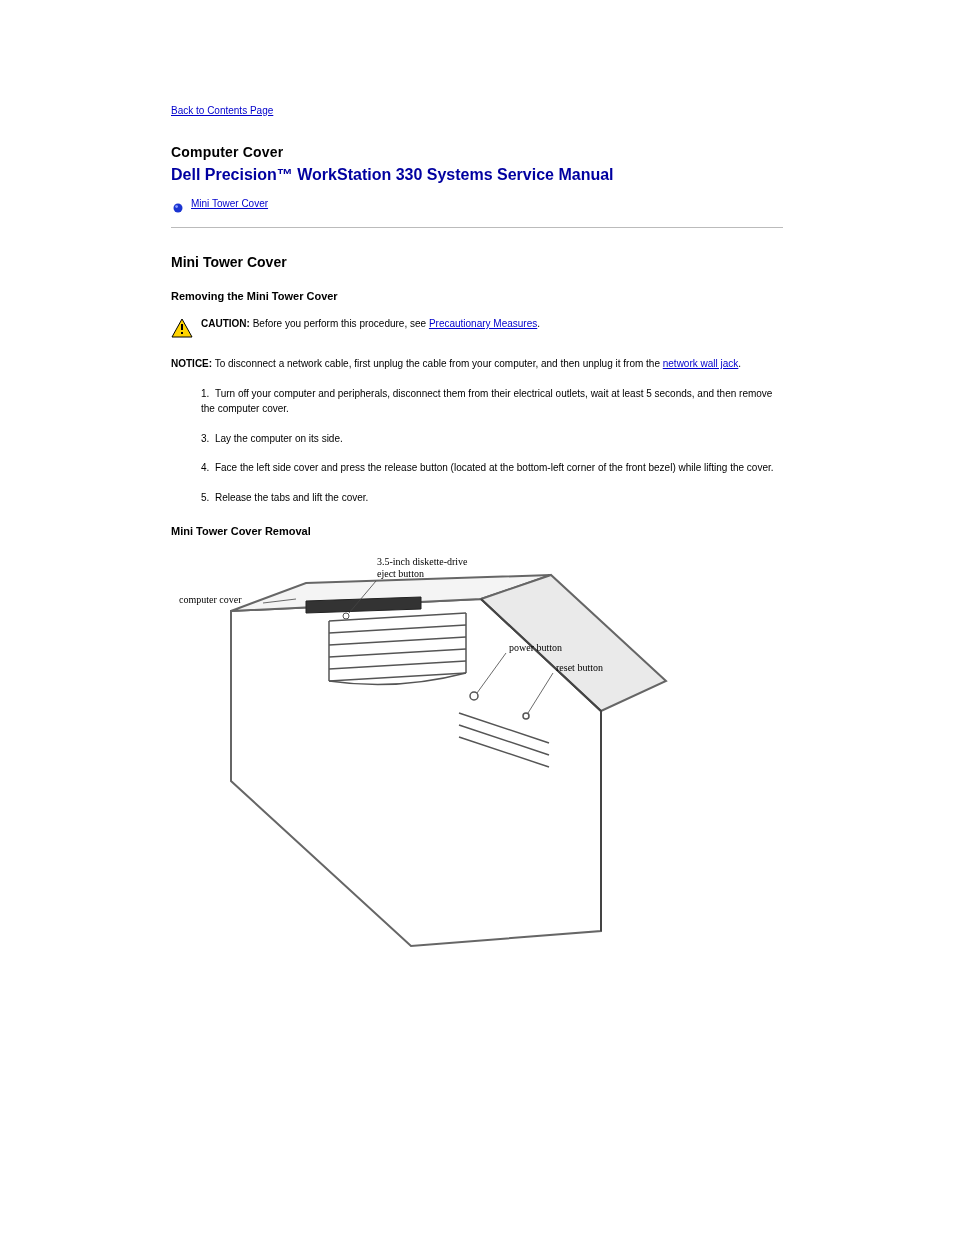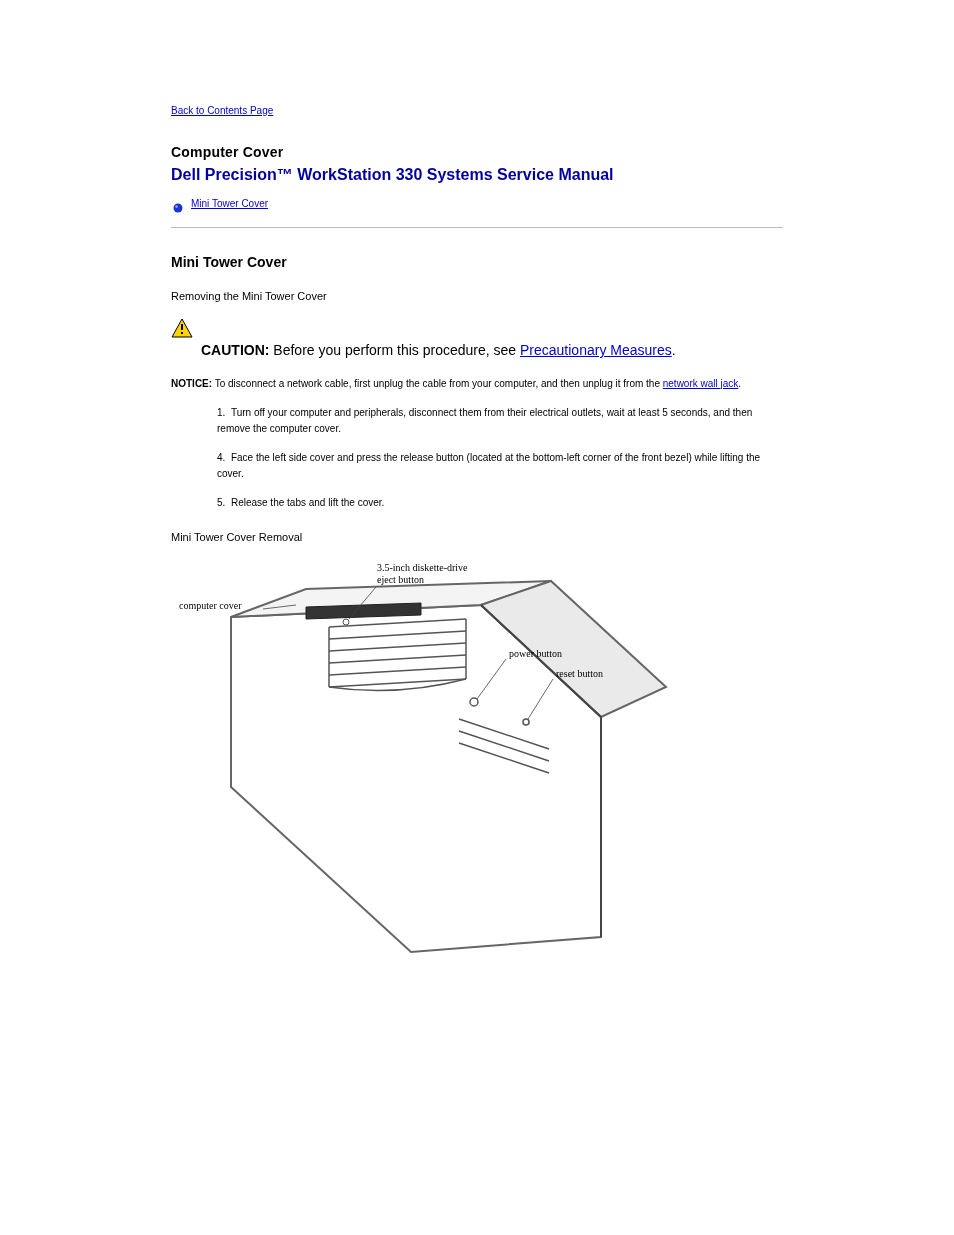--- a/index.html
+++ b/index.html
@@ -64,45 +64,44 @@
     font-size: 14px;
     font-weight: bold;
     margin: 0 0 16px 0;
   }
   .para {
     font-size: 10px;
     line-height: 1.55;
     margin: 0 0 14px 0;
   }
   .para.indent {
-    margin-left: 46px;
+    margin-left: 30px;
   }
   .link-inline {
     color: #0000cc;
     text-decoration: underline;
   }
   .caution-row {
     display: flex;
     align-items: flex-start;
     margin: 8px 0 14px 0;
   }
   .caution-icon {
     flex: 0 0 26px;
     margin-right: 4px;
     margin-top: 2px;
   }
   .caution-text {
-    font-size: 14px;
+    font-size: 10px;
     line-height: 1.55;
     flex: 1;
-    margin-top: 24px;
   }
   .heading3 {
     font-size: 11px;
-    font-weight: normal;
+    font-weight: bold;
     margin: 20px 0 14px 0;
   }
   .diagram-wrap {
     margin: 10px 0 0 0;
   }
 </style>
 </head>
 <body>
 
 <div class="page">
@@ -146,20 +145,21 @@
         <span>Before you perform this procedure, see </span><a href="#" class="link-inline">Precautionary Measures</a><span>.</span>
       </div>
     </div>
 
     <p class="para">
       <b>NOTICE:</b>
       <span>To disconnect a network cable, first unplug the cable from your computer, and then unplug it from the </span><a href="#" class="link-inline">network wall jack</a><span>.</span>
     </p>
 
     <p class="para indent">1.&nbsp;&nbsp;<span>Turn off your computer and peripherals, disconnect them from their electrical outlets, wait at least 5 seconds, and then remove the computer cover.</span></p>
+    <p class="para indent">3.&nbsp;&nbsp;<span>Lay the computer on its side.</span></p>
     <p class="para indent">4.&nbsp;&nbsp;<span>Face the left side cover and press the release button (located at the bottom-left corner of the front bezel) while lifting the cover.</span></p>
     <p class="para indent">5.&nbsp;&nbsp;<span>Release the tabs and lift the cover.</span></p>
 
     <h3 class="heading3">Mini Tower Cover Removal</h3>
 
     <div class="diagram-wrap">
       <svg viewBox="0 0 500 400" width="500" height="400">
 
         <path d="M 60 60  L 310 48  L 430 160  L 430 380  L 240 395  L 60 230 Z" fill="#ffffff" stroke="#666" stroke-width="2"></path>
 

